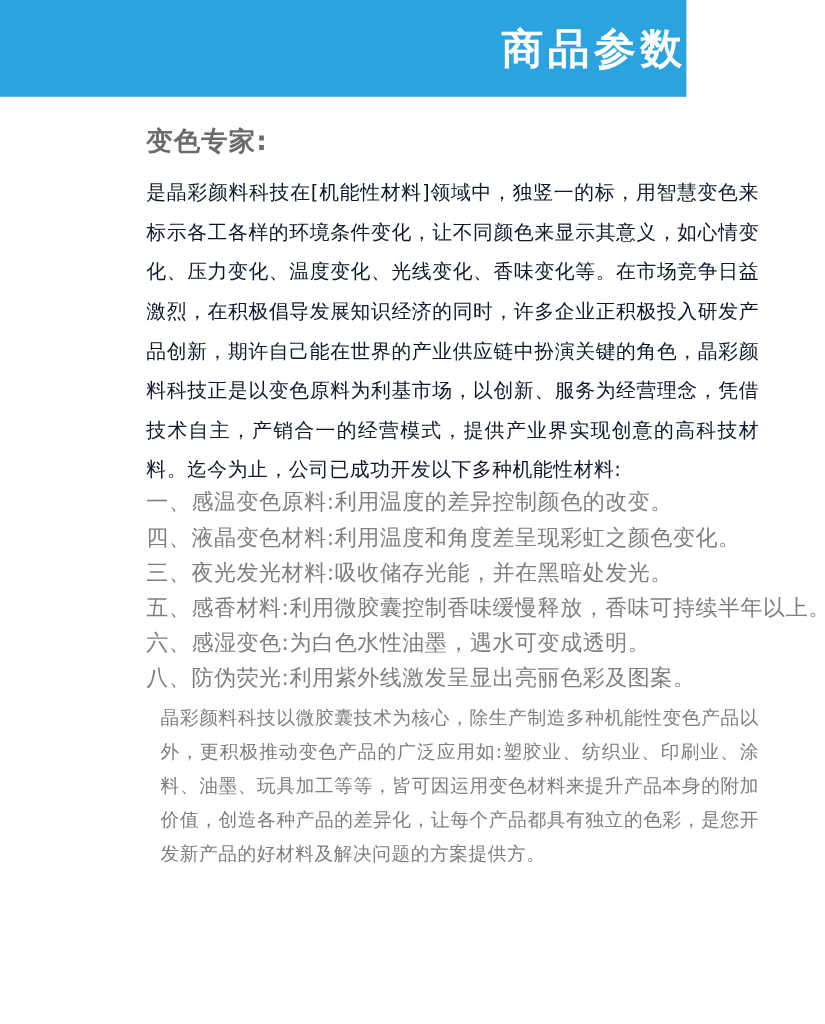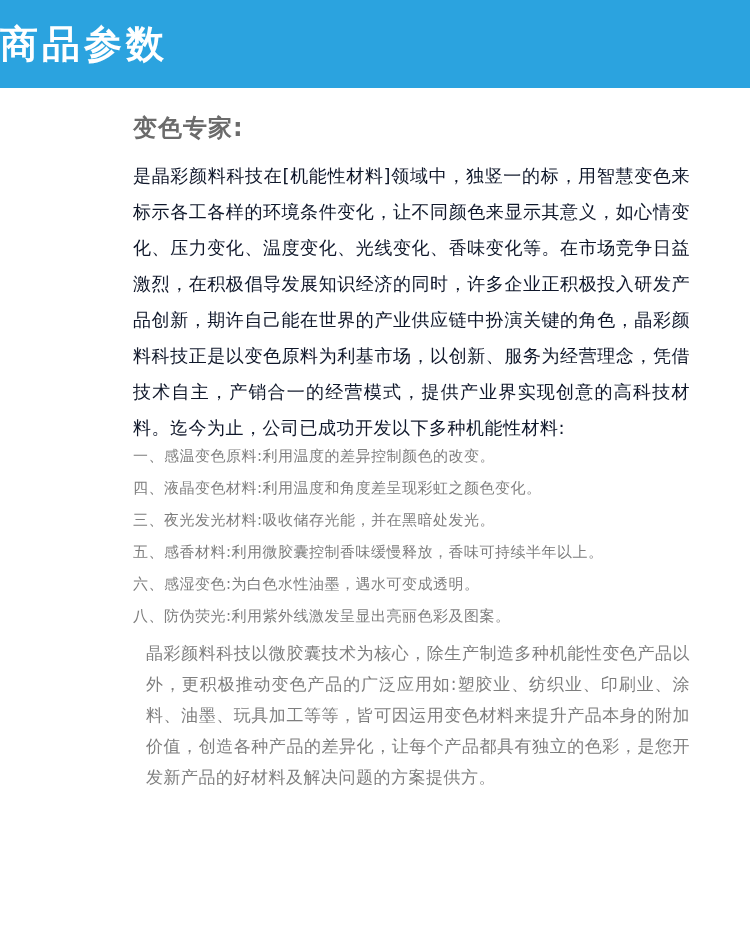--- a/index.html
+++ b/index.html
@@ -9,26 +9,26 @@
     height: 931px;
     font-family: "DejaVu Sans", "Liberation Sans", sans-serif;
     overflow: hidden;
   }
   .page {
     width: 750px;
     height: 931px;
     background: #ffffff;
   }
   .page-header {
-    width: 750px;
+    width: 624px;
     height: 88px;
     background: #2BA3DF;
     display: flex;
     align-items: center;
-    justify-content: flex-start;
+    justify-content: flex-end;
   }
   .page-title {
     color: #ffffff;
     font-size: 38px;
     font-weight: bold;
     letter-spacing: 4px;
     line-height: 1;
   }
   .content {
     padding: 0 60px 0 133px;
@@ -43,21 +43,21 @@
   .heading-materials { padding-top: 18px; margin-bottom: 18px; }
   .body-paragraph {
     font-size: 18px;
     line-height: 36px;
     color: #0f172a;
     text-align: justify;
     letter-spacing: 0.5px;
   }
   .material-list { }
   .material-item {
-    font-size: 15px;
+    font-size: 20px;
     line-height: 20px;
     margin-bottom: 12px;
     color: #7E7E7E;
     letter-spacing: 0.5px;
     white-space: nowrap;
   }
   .closing-paragraph {
     margin-top: 10px;
     font-size: 17px;
     line-height: 31px;

